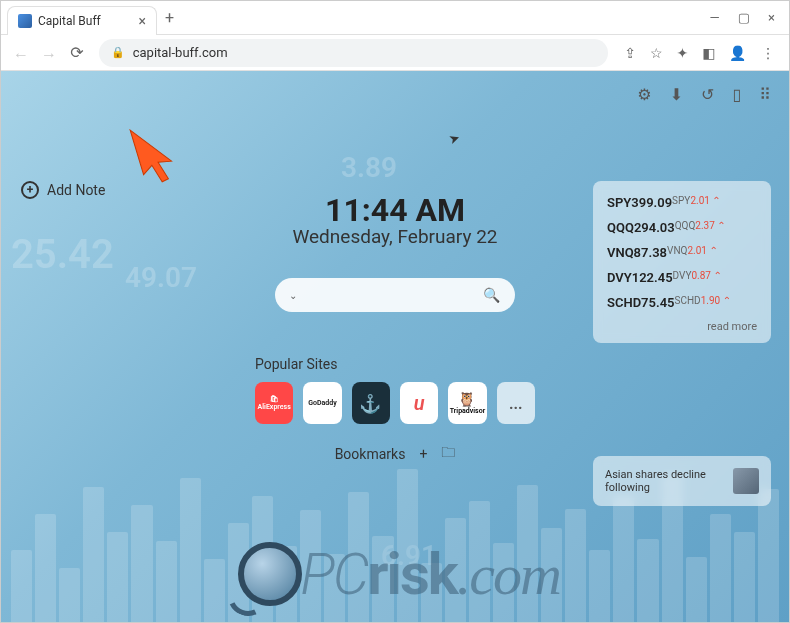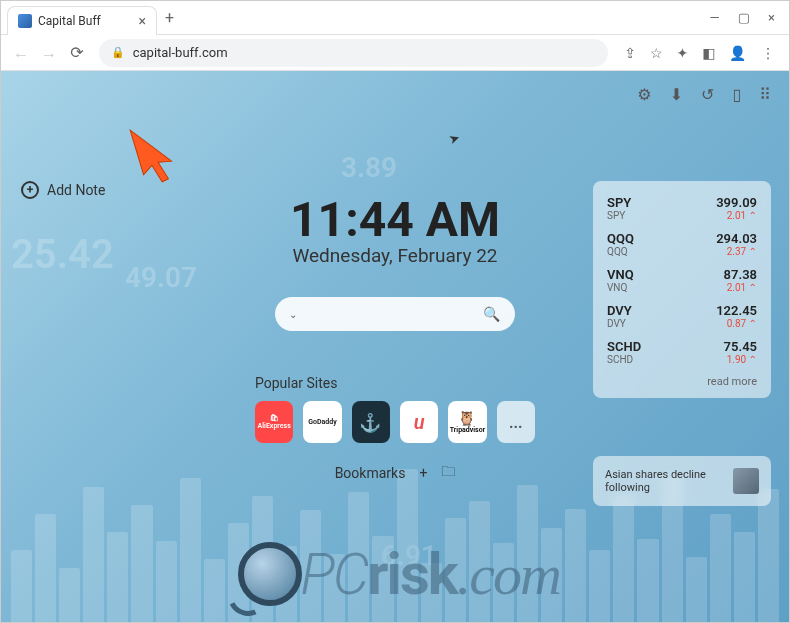--- a/index.html
+++ b/index.html
@@ -23,40 +23,40 @@
 .content{flex:1;position:relative;background:linear-gradient(135deg,#a8d4e8 0%,#7fb8d6 40%,#5fa0c6 100%);overflow:hidden}
 .bg-chart{position:absolute;inset:0;opacity:0.35}
 .bg-bars{position:absolute;bottom:0;left:0;right:0;height:180px;display:flex;align-items:flex-end;gap:3px;padding:0 10px}
 .bg-bars span{flex:1;background:rgba(255,255,255,0.5);border-radius:2px 2px 0 0}
 .bg-num{position:absolute;color:rgba(255,255,255,0.6);font-size:28px;font-weight:600}
 .toolbar{position:absolute;top:14px;right:18px;display:flex;gap:18px;color:#555}
 .toolbar span{cursor:pointer;font-size:16px}
 .add-note{position:absolute;top:110px;left:20px;display:flex;align-items:center;gap:8px;color:#333;font-size:14px;cursor:pointer}
 .add-note-icon{width:18px;height:18px;border:2px solid #333;border-radius:50%;display:flex;align-items:center;justify-content:center;font-size:12px;font-weight:bold}
 .center-col{position:absolute;top:120px;left:50%;transform:translateX(-50%);width:280px;display:flex;flex-direction:column;align-items:center}
-.clock{font-size:48px;font-weight:700;color:#222}
+.clock{font-size:32px;font-weight:700;color:#222}
 .date{font-size:19px;color:#333;margin-top:-4px}
 .search-box{margin-top:30px;width:240px;height:34px;background:rgba(255,255,255,0.9);border-radius:18px;display:flex;align-items:center;padding:0 14px;gap:10px;cursor:text}
 .search-chevron{color:#666;font-size:10px}
 .search-input{flex:1;border:none;background:transparent;outline:none;font-size:13px}
 .search-icon{color:#444;font-size:14px}
 .popular-section{margin-top:44px;width:100%}
 .section-title{font-size:14px;color:#333;margin-bottom:10px}
 .site-tiles{display:flex;gap:10px}
 .tile{width:42px;height:42px;border-radius:8px;background:#fff;display:flex;align-items:center;justify-content:center;font-size:9px;font-weight:600;cursor:pointer;overflow:hidden}
 .tile.ali{background:#ff4747;color:#fff;font-size:7px;flex-direction:column}
 .tile.go{background:#fff;color:#111;font-size:7px}
 .tile.shield{background:#1a2f3a;color:#fff;font-size:18px}
 .tile.u{background:#fff;color:#ec5252;font-size:20px;font-style:italic}
 .tile.trip{background:#fff;font-size:7px;flex-direction:column}
 .tile.dots{background:rgba(255,255,255,0.7);color:#555;font-size:16px}
 .bookmarks-row{margin-top:18px;display:flex;align-items:center;gap:14px;font-size:14px;color:#333}
 .bookmarks-row span{cursor:pointer}
 .side-panel{position:absolute;top:110px;right:18px;width:178px;background:rgba(255,255,255,0.55);border-radius:8px;padding:14px 14px 10px;backdrop-filter:blur(4px)}
-.stock-row{display:flex;flex-direction:column;margin-bottom:10px}
+.stock-row{display:flex;margin-bottom:10px}
 .stock-top{display:flex;justify-content:space-between;font-size:13px;font-weight:600;color:#222}
 .stock-bot{display:flex;justify-content:space-between;font-size:10px;color:#666}
 .stock-change{color:#e74c3c}
 .read-more{text-align:right;font-size:11px;color:#666;cursor:pointer;margin-top:4px}
 .top-stories{position:absolute;top:385px;right:18px;width:178px;background:rgba(255,255,255,0.55);border-radius:8px;padding:12px;backdrop-filter:blur(4px)}
 .ts-title{font-size:12px;font-weight:600;text-align:center;color:#333;margin-bottom:10px}
 .story{display:flex;gap:20px;font-size:11px;color:#333;align-items:center}
 .story-thumb{width:26px;height:26px;background:linear-gradient(135deg,#8899aa,#556677);border-radius:3px;flex-shrink:0}
 .cursor-arrow{position:absolute;top:54px;left:124px;width:62px;height:62px;pointer-events:none}
 .mouse-cursor{position:absolute;top:60px;left:448px;color:#333;font-size:13px;transform:rotate(-20deg);pointer-events:none}

